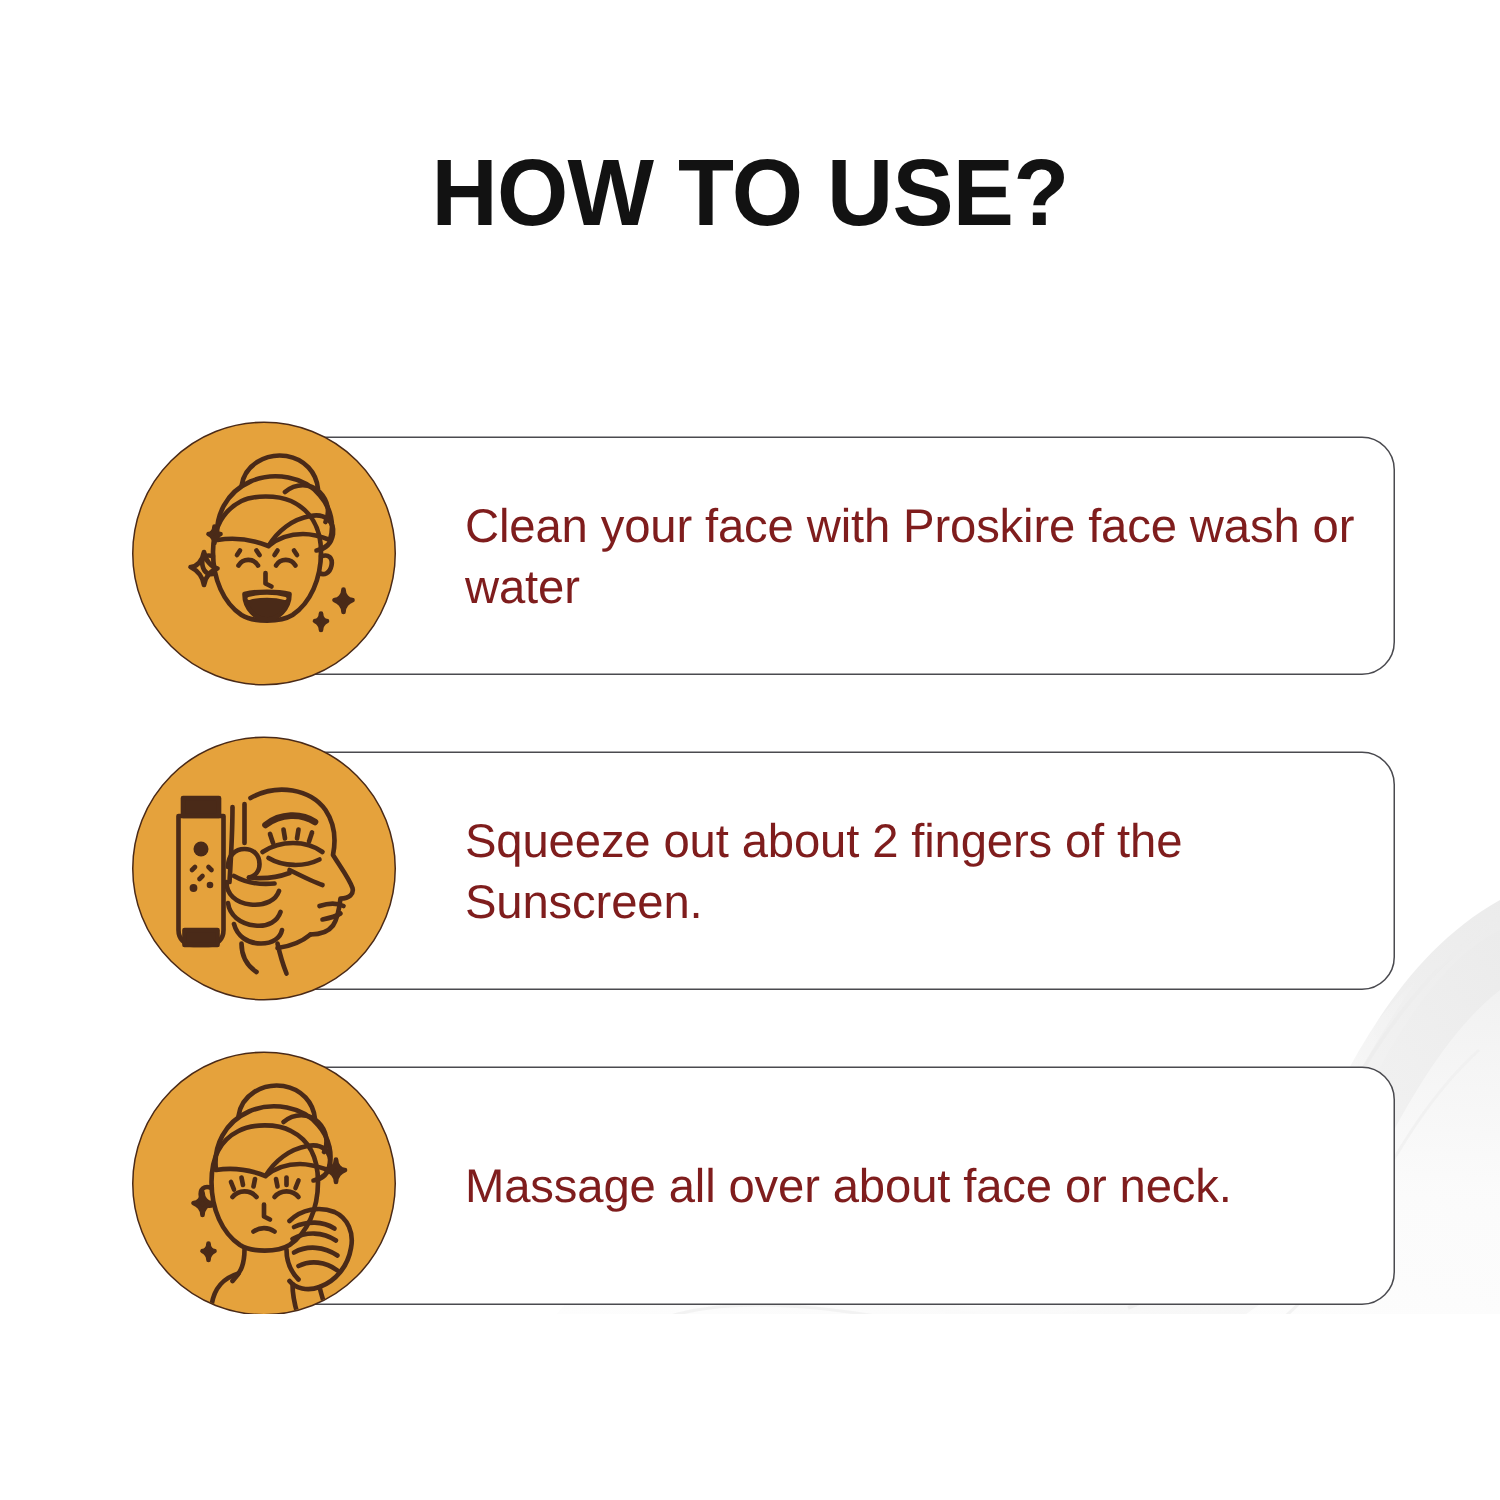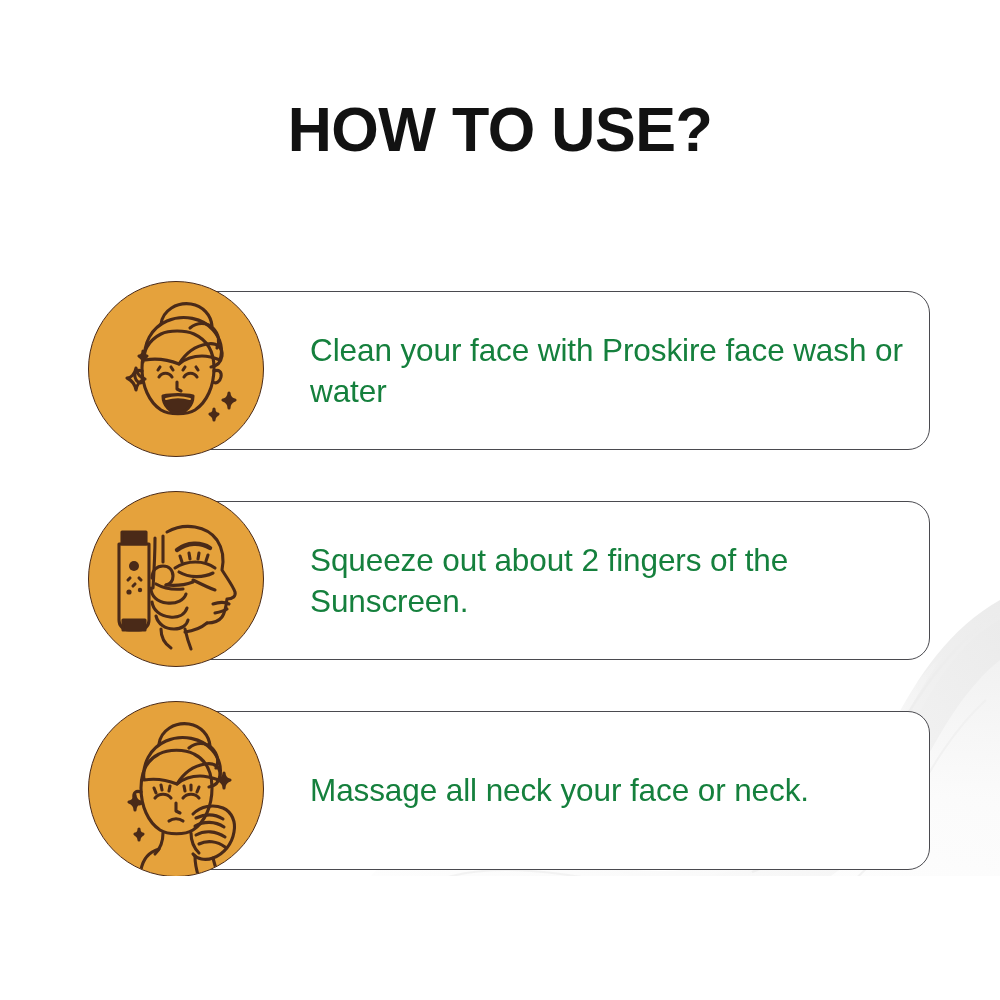--- a/index.html
+++ b/index.html
@@ -84,21 +84,21 @@
     display: flex;
     align-items: center;
     z-index: 3;
   }
   .step-text span {
     display: block;
     font-family: "Liberation Sans", sans-serif;
     font-size: 31.5px;
     font-weight: 400;
     line-height: 1.30;
-    color: #15803d;
+    color: #7f1d1d;
     letter-spacing: -0.1px;
   }
 
   .step-circle {
     position: absolute;
     left: 0;
     top: 0;
     width: 176px;
     height: 176px;
     border-radius: 50%;
@@ -318,21 +318,21 @@
           <path d="M66,46 C 66,62 65,80 64,96"></path>
           <path d="M74,44 C 74,54 74,62 74,70"></path>
         </g>
       </svg>
     </div>
   </div>
 
   <div class="step-row" id="step-row-2">
     <div class="step-card"></div>
     <div class="step-text">
-      <span>Massage all neck your face or neck.</span>
+      <span>Massage all over about face or neck.</span>
     </div>
     <div class="step-circle">
       <svg viewBox="0 0 176 176" xmlns="http://www.w3.org/2000/svg">
         <g fill="none" stroke="#4a2a18" stroke-width="3.1" stroke-linecap="round" stroke-linejoin="round">
 
           <path d="M52,86
                    C 52,70 58,58 70,52
                    C 79,47 96,47 105,52
                    C 117,58 123,70 123,86
                    C 123,104 116,120 104,128

